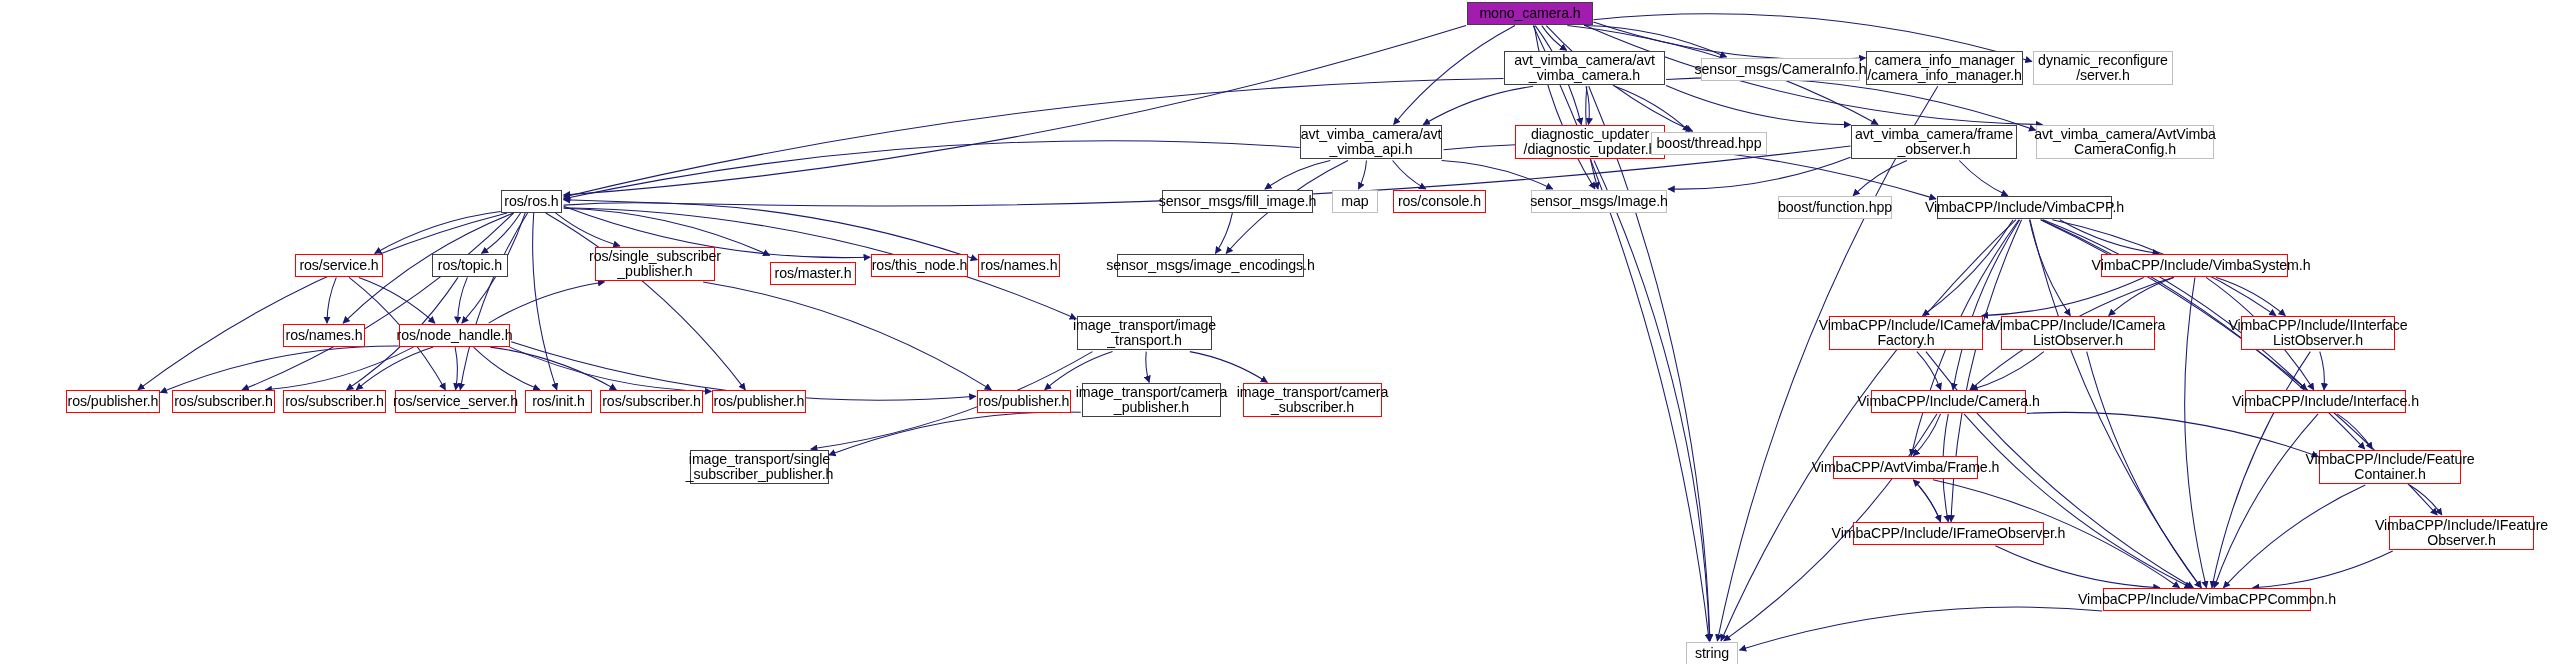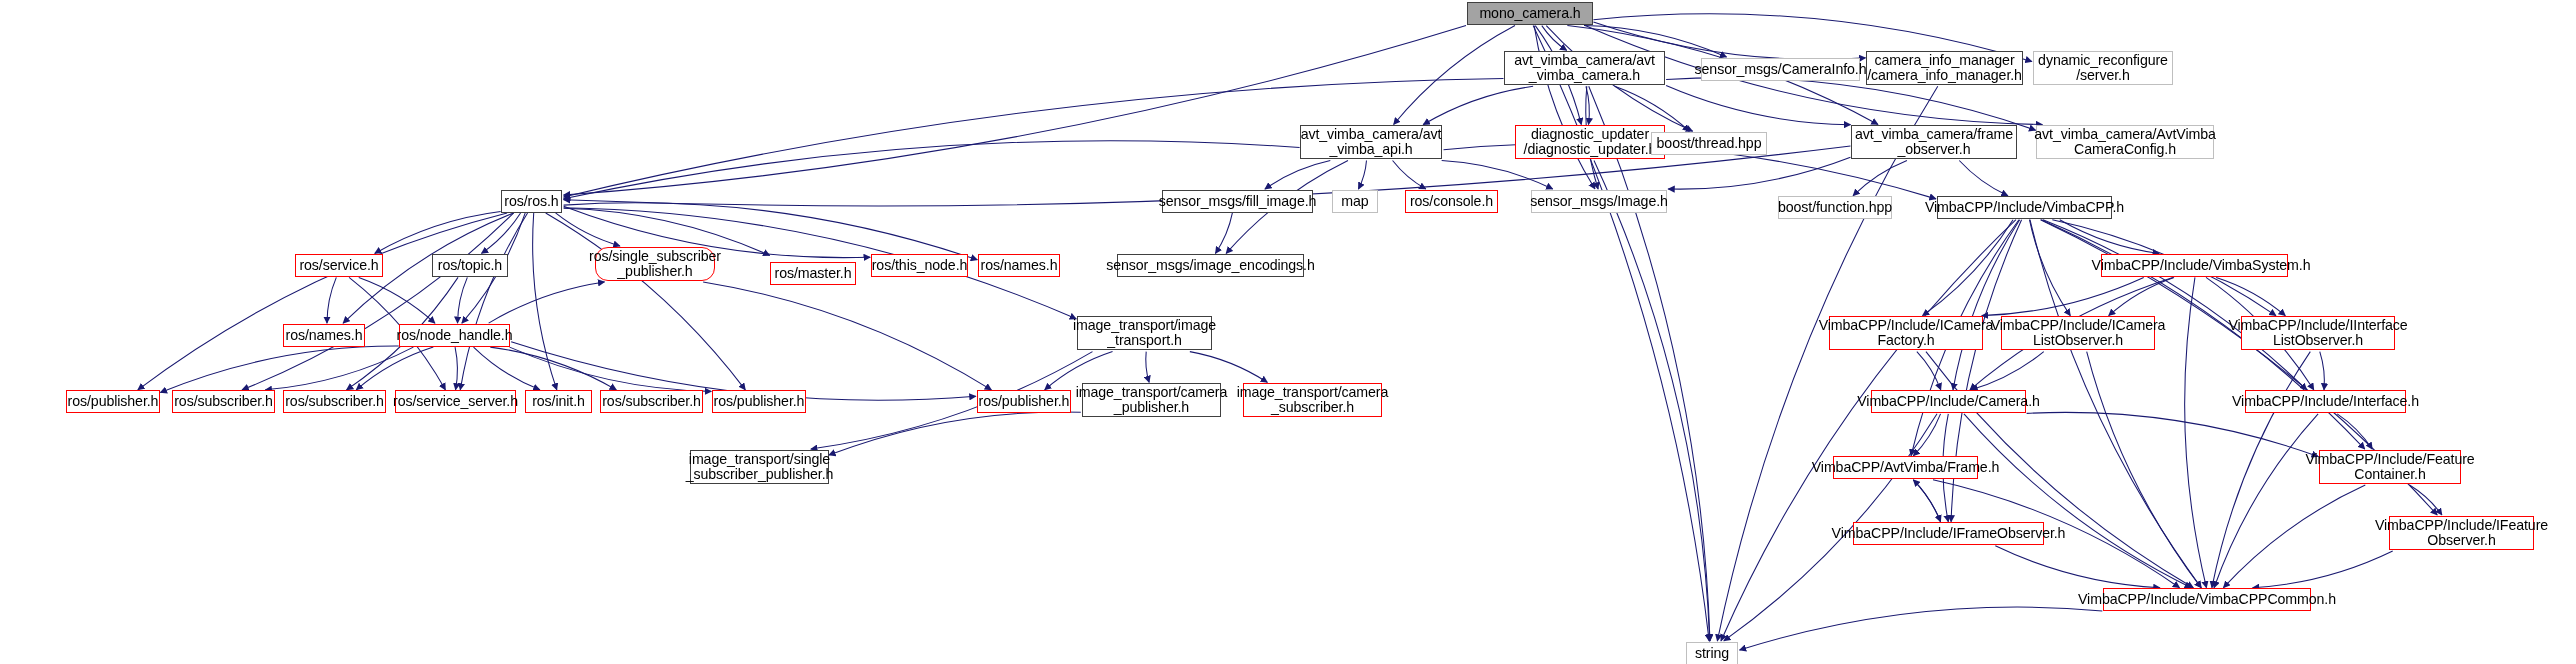--- a/index.html
+++ b/index.html
@@ -47,21 +47,21 @@
     padding: 0 3px;
   }
   .node.kind-red {
     border-color: #ff0000;
   }
   .node.kind-black {
     border-color: #404040;
   }
   .node.kind-root {
     border-color: #404040;
-    background: #a3a3a3;
+    background: #a21caf;
   }
   .node.kind-gray {
     border-color: #bfbfbf;
   }
 </style>
 </head>
 <body>
 
 <div id="graph-root">
   <svg id="edge-layer" viewBox="0 0 3437 887" width="2576" height="665" xmlns="http://www.w3.org/2000/svg">
@@ -194,27 +194,27 @@
       <div class="node kind-red" style="left: 1515px; top: 125px; width: 150px; height: 34px;">diagnostic_updater
 /diagnostic_updater.h</div>
       <div class="node kind-gray" style="left: 1651px; top: 132px; width: 116px; height: 22.5px;">boost/thread.hpp</div>
       <div class="node kind-black" style="left: 1851px; top: 125px; width: 166px; height: 34px;">avt_vimba_camera/frame
 _observer.h</div>
       <div class="node kind-gray" style="left: 2036px; top: 125px; width: 178px; height: 34px;">avt_vimba_camera/AvtVimba
 CameraConfig.h</div>
       <div class="node kind-black" style="left: 501px; top: 190px; width: 61px; height: 22.5px;">ros/ros.h</div>
       <div class="node kind-black" style="left: 1162px; top: 190px; width: 151px; height: 22.5px;">sensor_msgs/fill_image.h</div>
       <div class="node kind-gray" style="left: 1332px; top: 190px; width: 46px; height: 22.5px;">map</div>
-      <div class="node kind-red" style="left: 1393px; top: 190px; width: 93px; height: 22.5px; margin-left: 12px;">ros/console.h</div>
+      <div class="node kind-red" style="left: 1393px; top: 190px; width: 93px; height: 22.5px;">ros/console.h</div>
       <div class="node kind-gray" style="left: 1531px; top: 190px; width: 136px; height: 22.5px;">sensor_msgs/Image.h</div>
       <div class="node kind-gray" style="left: 1778px; top: 196px; width: 114px; height: 22.5px;">boost/function.hpp</div>
       <div class="node kind-black" style="left: 1937px; top: 196px; width: 175px; height: 22.5px;">VimbaCPP/Include/VimbaCPP.h</div>
       <div class="node kind-red" style="left: 295px; top: 254px; width: 88px; height: 22.5px;">ros/service.h</div>
       <div class="node kind-black" style="left: 432px; top: 254px; width: 76px; height: 22.5px;">ros/topic.h</div>
-      <div class="node kind-red" style="left: 595px; top: 247px; width: 120px; height: 34px; border-radius: 13px;">ros/single_subscriber
+      <div class="node kind-red" style="left: 595px; top: 247px; width: 120px; height: 34px;">ros/single_subscriber
 _publisher.h</div>
       <div class="node kind-red" style="left: 770px; top: 254px; width: 86px; height: 22.5px; margin-top: 8px;">ros/master.h</div>
       <div class="node kind-red" style="left: 871px; top: 254px; width: 97px; height: 22.5px;">ros/this_node.h</div>
       <div class="node kind-red" style="left: 978px; top: 254px; width: 82px; height: 22.5px;">ros/names.h</div>
       <div class="node kind-red" style="left: 2101px; top: 254px; width: 187px; height: 22.5px; padding-left: 16px;">VimbaCPP/Include/VimbaSystem.h</div>
       <div class="node kind-black" style="left: 1117px; top: 254px; width: 187px; height: 22.5px;">sensor_msgs/image_encodings.h</div>
       <div class="node kind-red" style="left: 283px; top: 324px; width: 82px; height: 22.5px;">ros/names.h</div>
       <div class="node kind-red" style="left: 399px; top: 324px; width: 111px; height: 22.5px;">ros/node_handle.h</div>
       <div class="node kind-red" style="left: 1829px; top: 316px; width: 154px; height: 34px;">VimbaCPP/Include/ICamera
 Factory.h</div>

